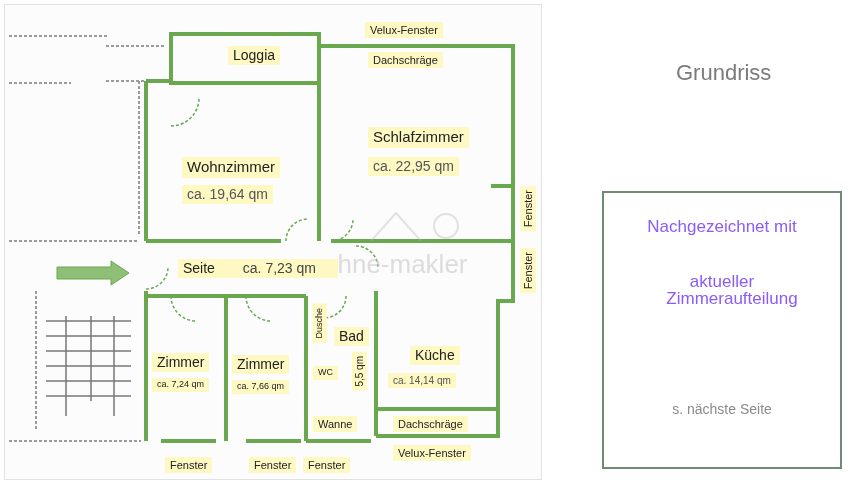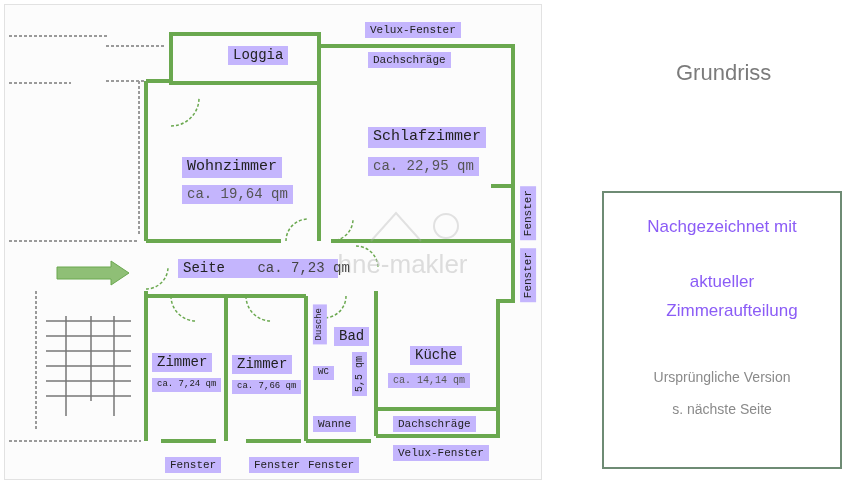--- a/index.html
+++ b/index.html
@@ -1,18 +1,18 @@
 <!DOCTYPE html>
 <html><head>
 <meta charset="utf-8">
 <style>
   html, body { margin:0; padding:0; }
   body { width:853px; height:480px; background:#ffffff; position:relative; overflow:hidden; font-family:"Liberation Sans", sans-serif; }
   .plan { position:absolute; left:4px; top:4px; width:536px; height:474px; background:#fcfcfc; border:1px solid #e2e2e2; }
-  .lbl { position:absolute; background:#c4b5fd; color:#222; font-family:Liberation Mono, monospace; white-space:nowrap; padding:2px 5px; line-height:1.1; }
+  .lbl { position:absolute; background:#fef9c3; color:#222; font-family:Liberation Sans, sans-serif; white-space:nowrap; padding:2px 5px; line-height:1.1; }
   .lbl.area { color:#555; }
   .lbl.vert { writing-mode:vertical-rl; transform:rotate(180deg); padding:4px 2px; }
   .title { position:absolute; left:676px; top:52px; font-size:22px; color:#7b7b7b; font-family:"Liberation Sans", sans-serif;margin-top:8px; }
   .infobox { position:absolute; left:602px; top:191px; width:240px; height:278px; border:2px solid #6e8b74; box-sizing:border-box; text-align:center; }
   .infobox .g { color:#8b5cf6; font-size:17px; position:absolute; left:0; right:0; }
   .infobox .s { color:#8a8a8a; font-size:14px; position:absolute; left:0; right:0; }
   svg { position:absolute; left:0; top:0; }
 </style>
 </head>
 <body>
@@ -122,16 +122,15 @@
 
 <div class="lbl" style="left:165px;top:457px;font-size:11px;">Fenster</div>
 <div class="lbl" style="left:249px;top:457px;font-size:11px;">Fenster</div>
 <div class="lbl" style="left:303px;top:457px;font-size:11px;">Fenster</div>
 
 <div class="title">Grundriss</div>
 
 <div class="infobox">
   <div class="g" style="top:24px;">Nachgezeichnet mit</div>
   <div class="g" style="top:67px;margin-top:12px;">aktueller</div>
-  <div class="g" style="top:108px;padding-left:20px;">Zimmeraufteilung</div>
-  <div class="s" style="top:176px;">Ursprüngliche Version</div>
+  <div class="g" style="top:96px;padding-left:20px;">Zimmeraufteilung</div>
   <div class="s" style="top:208px;">s. nächste Seite</div>
 </div>
 
 </body></html>

